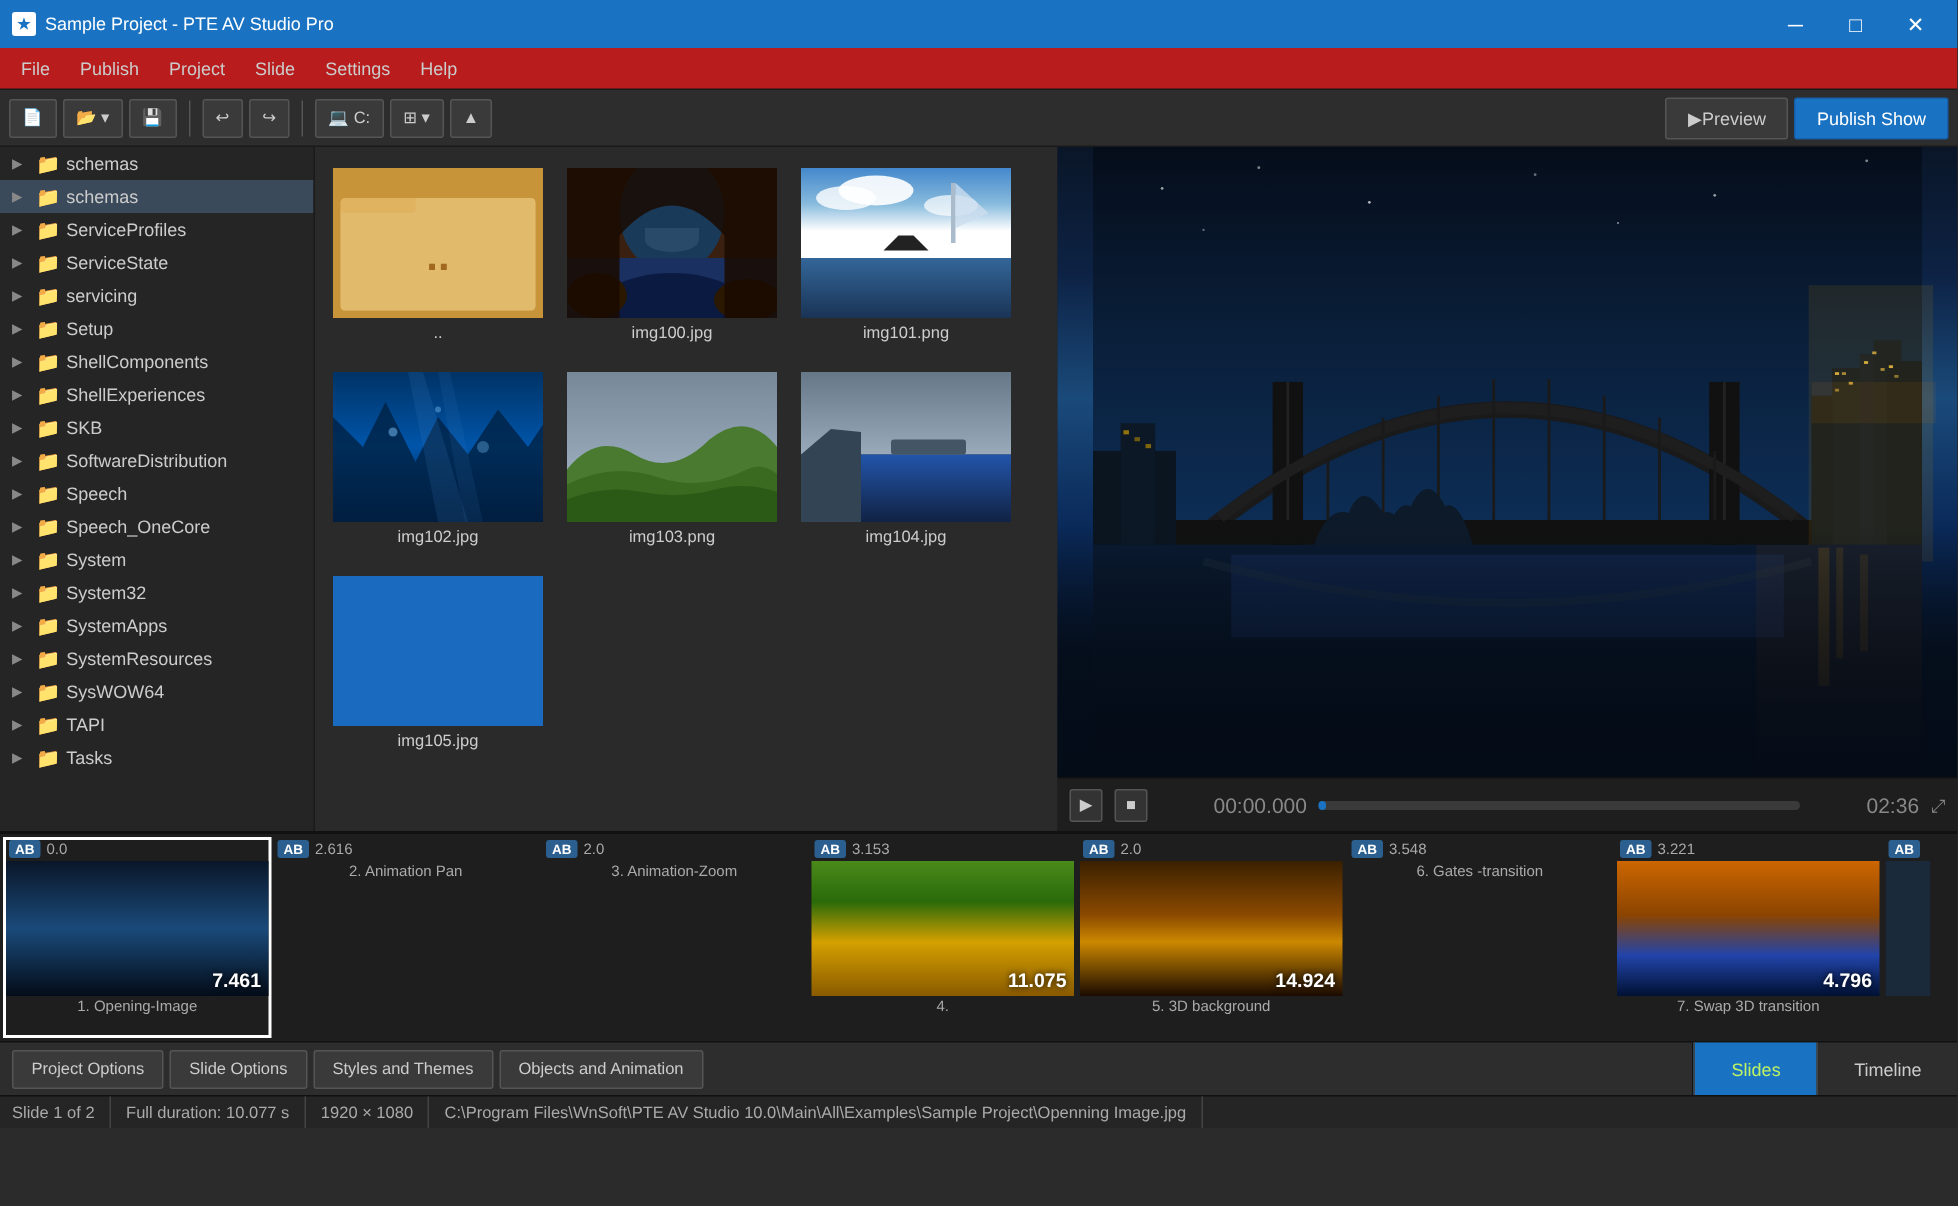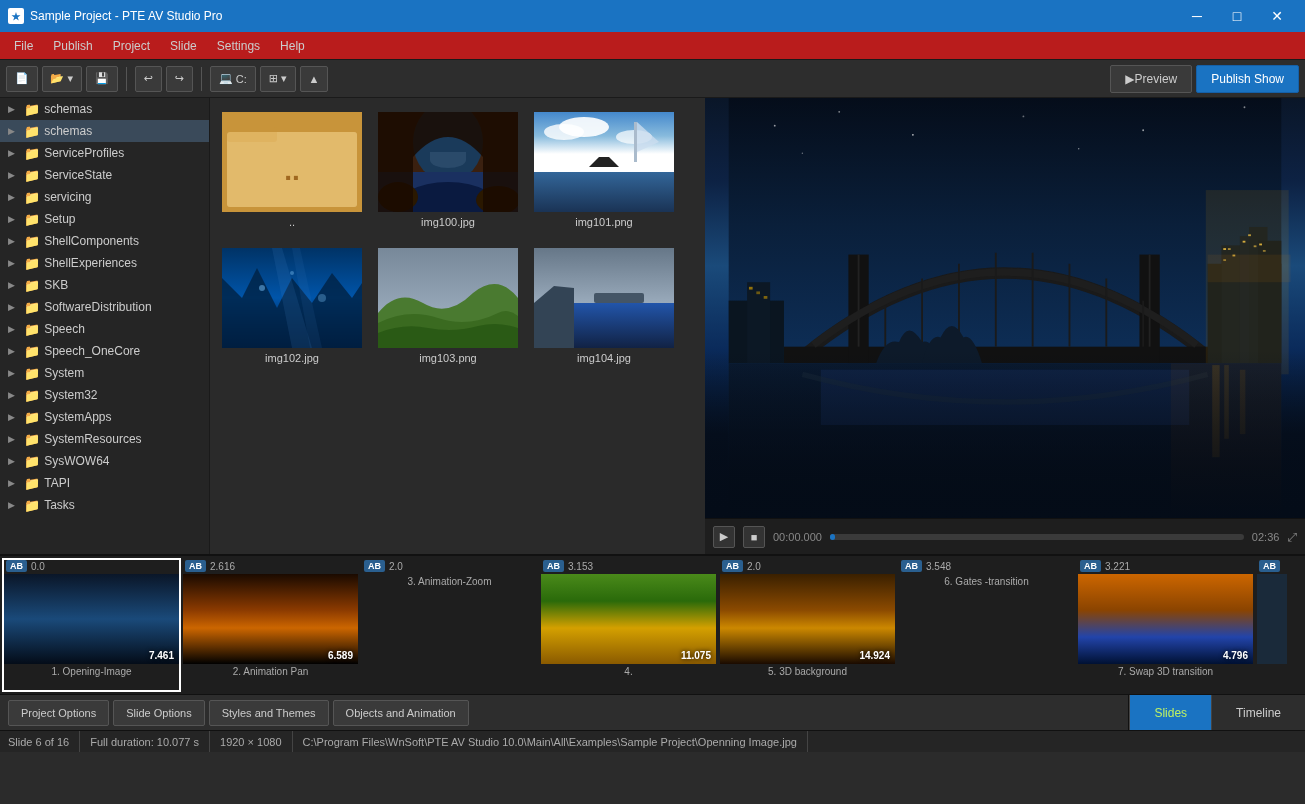--- a/index.html
+++ b/index.html
@@ -210,21 +210,21 @@
       background: #3a3a3a;
       border-radius: 3px;
       position: relative;
     }
     .timeline-progress {
       height: 100%;
       width: 5px;
       background: #1a73c2;
       border-radius: 3px;
     }
-    .time-label { font-size: 11px; color: #888; }
+    .time-label { font-size: 14px; color: #888; margin-left: 36px; }
     .expand-btn { font-size: 12px; color: #888; cursor: pointer; }
 
     
     #slide-strip {
       height: 140px;
       background: #1e1e1e;
       border-top: 2px solid #111;
       display: flex;
       align-items: stretch;
       overflow-x: hidden;
@@ -263,21 +263,21 @@
       width: 100%;
       height: 90px;
       position: relative;
       overflow: hidden;
     }
     .slide-duration {
       position: absolute;
       bottom: 3px;
       right: 5px;
       color: #fff;
-      font-size: 10px;
+      font-size: 13px;
       font-weight: bold;
       text-shadow: 0 0 4px #000;
     }
     .slide-label {
       font-size: 10px;
       color: #aaa;
       text-align: center;
       width: 100%;
       white-space: nowrap;
       overflow: hidden;
@@ -675,20 +675,28 @@
             <rect y="55" width="140" height="45" fill="url(#ocean)"></rect>
 
             <polygon points="0,55 0,100 40,100 40,40 20,38" fill="#334455"></polygon>
 
             <rect x="60" y="45" width="50" height="10" fill="#445566" rx="2"></rect>
           </svg>
         </div>
         <span class="file-name">img104.jpg</span>
       </div>
 
+      <div class="file-item">
+        <div class="file-thumb" style="background:#1a6abf;">
+          <svg viewBox="0 0 140 100" xmlns="http://www.w3.org/2000/svg">
+            <rect width="140" height="100" fill="#1a6abf"></rect>
+          </svg>
+        </div>
+        <span class="file-name">img105.jpg</span>
+      </div>
 
     </div>
   </div>
 
   <div id="preview-area">
     <div id="preview-image">
       
       <svg class="preview-svg" viewBox="0 0 600 456" xmlns="http://www.w3.org/2000/svg">
         <defs>
           <linearGradient id="nightsky" x1="0" y1="0" x2="0" y2="1">
@@ -807,23 +815,20 @@
       <span class="slide-duration">7.461</span>
     </div>
     <span class="slide-label">1. Opening-Image</span>
   </div>
 
   <div class="slide-item">
     <div class="slide-header">
       <span class="slide-ab-badge">AB</span>
       <span class="slide-num-badge">2.616</span>
     </div>
-    <div class="slide-thumb-inner thumb-sunset">
-      <span class="slide-duration">6.589</span>
-    </div>
     <span class="slide-label">2. Animation Pan</span>
   </div>
 
   <div class="slide-item">
     <div class="slide-header">
       <span class="slide-ab-badge">AB</span>
       <span class="slide-num-badge">2.0</span>
     </div>
     <span class="slide-label">3. Animation-Zoom</span>
   </div>
@@ -885,21 +890,21 @@
     <button class="bottom-tab-btn">Objects and Animation</button>
   </div>
   <div class="bottom-tab-right">
     <div class="view-tab active">Slides</div>
     <div class="view-tab">Timeline</div>
   </div>
 </div>
 
 <div id="status-bar">
   <div class="status-seg">
-    <span>Slide 6 of 16</span>
+    <span>Slide 1 of 2</span>
   </div>
   <div class="status-seg">
     <span>Full duration: 10.077 s</span>
   </div>
   <div class="status-seg">
     <span>1920 × 1080</span>
   </div>
   <div class="status-seg">
     <span>C:\Program Files\WnSoft\PTE AV Studio 10.0\Main\All\Examples\Sample Project\Openning Image.jpg</span>
   </div>

